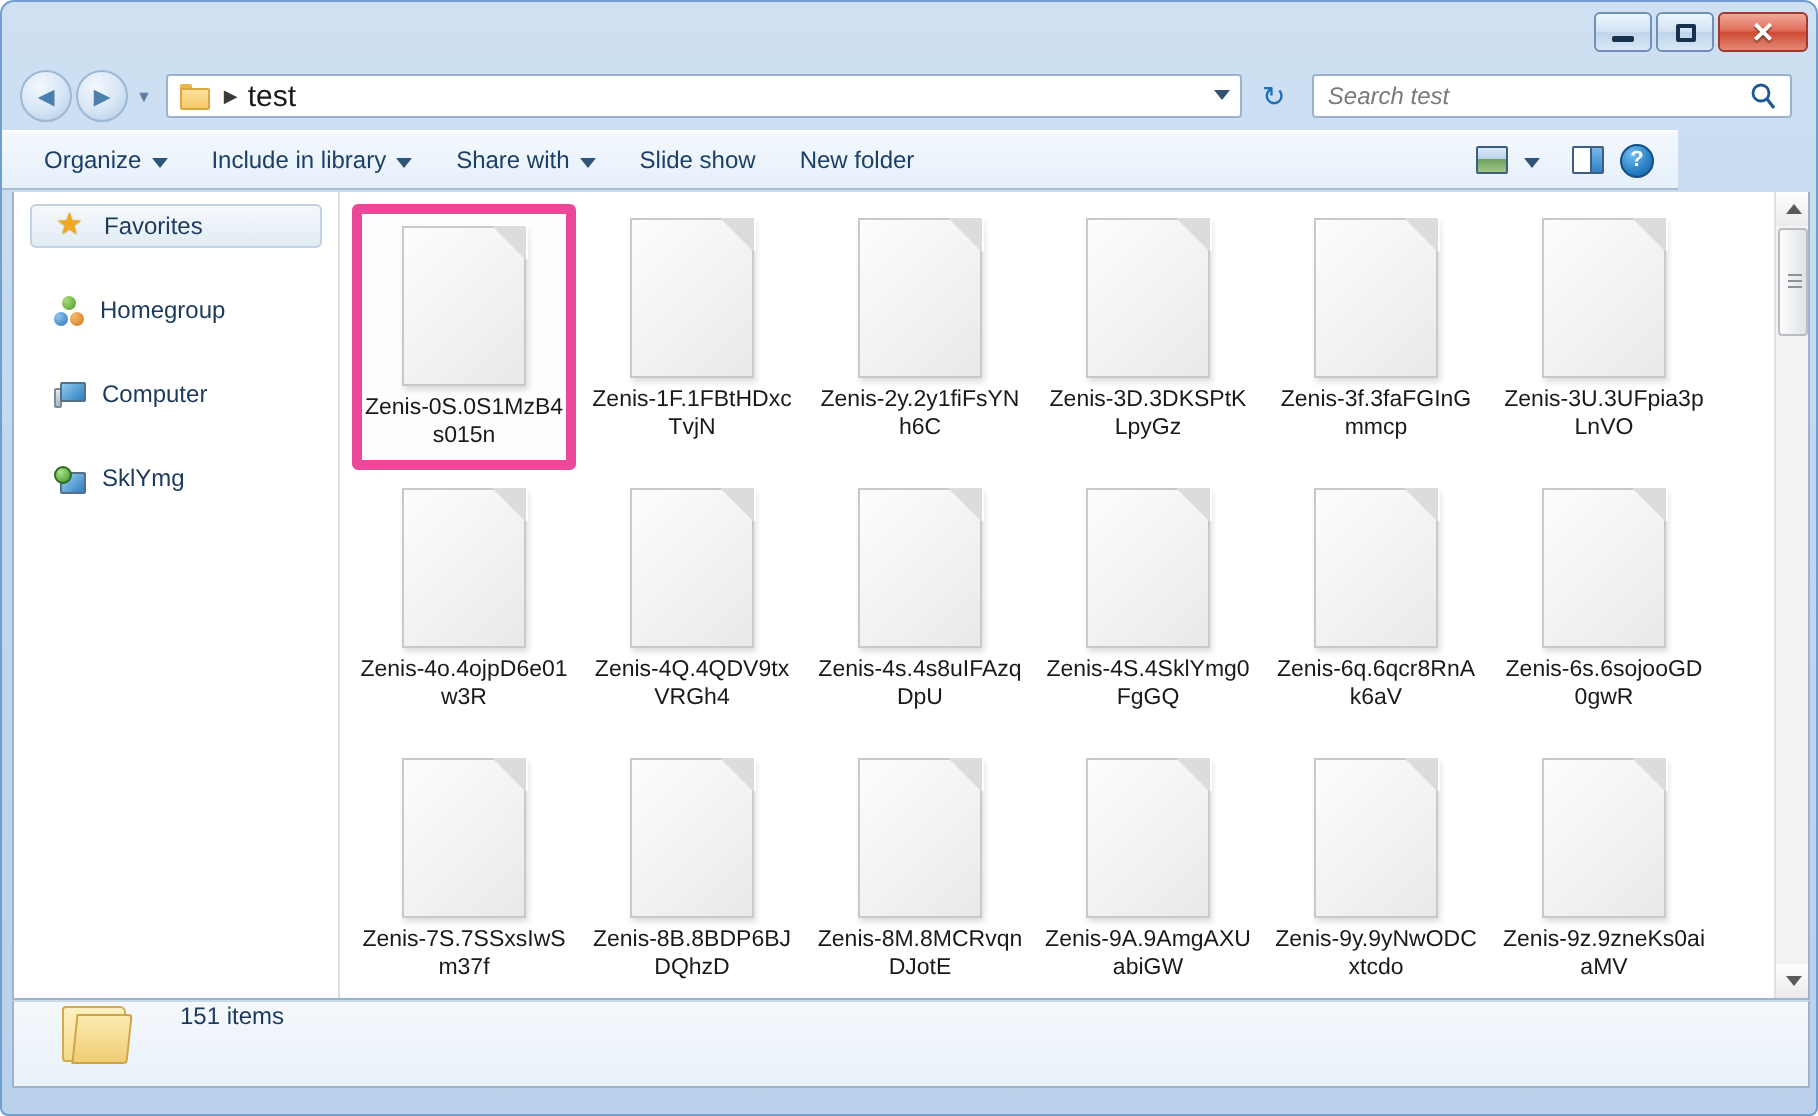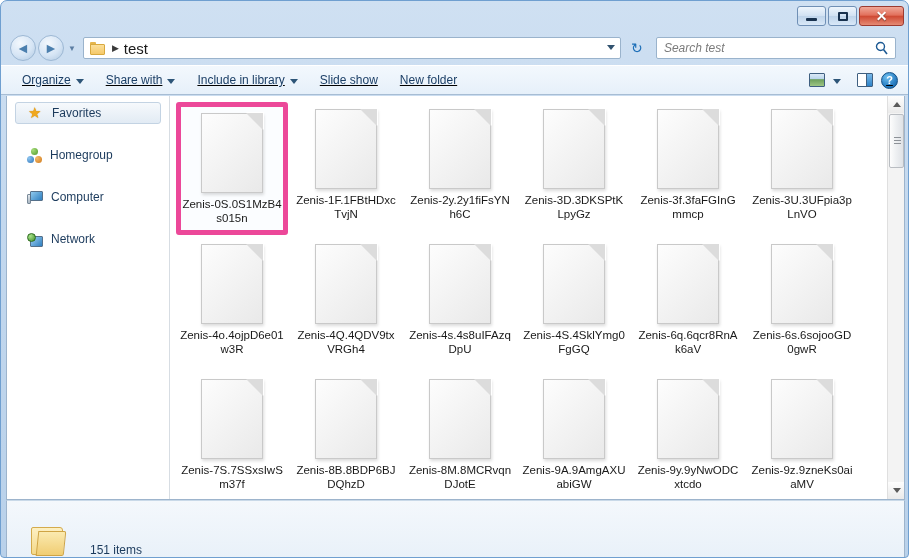--- a/index.html
+++ b/index.html
@@ -175,27 +175,26 @@
     position: absolute;
     right: 7px; top: 3px;
     width: 13px; height: 15px;
     cursor: pointer;
   }
 
   
   .toolbar {
     position: absolute;
     left: 0; top: 64px;
-    width: 909px; height: 30px;
+    width: 838px; height: 30px;
     display: flex;
     align-items: center;
     background: linear-gradient(to bottom, #f3f8fd 0%, #e6f0fa 100%);
     border-top: 1px solid #ffffff;
     border-bottom: 1px solid #a7bdd4;
-    text-decoration: underline;
   }
   .tb-item {
     display: flex;
     align-items: center;
     gap: 5px;
     height: 24px;
     padding: 0 9px;
     margin-left: 4px;
     font-size: 12px;
     color: #1c3f66;
@@ -484,26 +483,26 @@
     display: block;
     height: 1px;
     background: #8d9298;
     margin-bottom: 2px;
   }
 
   
   .statusbar {
     position: absolute;
     left: 5px; top: 499px;
-    width: 899px; height: 58px;
+    width: 899px; height: 44px;
     background: linear-gradient(to bottom, #f4f8fc 0%, #e9f1f9 100%);
     border: 1px solid #9db4cc;
     border-top: 1px solid #c9d9e8;
     display: flex;
-    align-items: flex-end;
+    align-items: flex-start;
   }
   .status-folder {
     position: relative;
     width: 38px; height: 32px;
     margin-left: 22px;
     flex-shrink: 0;
   }
   .status-folder .back {
     position: absolute;
     left: 2px; top: 2px;
@@ -579,25 +578,25 @@
       </svg>
     </div>
   </div>
 
   <div class="toolbar">
     <div class="tb-item">
       <span>Organize</span>
       <span class="tb-caret"></span>
     </div>
     <div class="tb-item">
+      <span>Include in library</span>
+      <span class="tb-caret"></span>
+    </div>
+    <div class="tb-item">
       <span>Share with</span>
-      <span class="tb-caret"></span>
-    </div>
-    <div class="tb-item">
-      <span>Include in library</span>
       <span class="tb-caret"></span>
     </div>
     <div class="tb-item">
       <span>Slide show</span>
     </div>
     <div class="tb-item">
       <span>New folder</span>
     </div>
 
     <div class="tb-right">
@@ -635,21 +634,21 @@
           <span class="base"></span>
             <span class="mon"></span>
         </span>
         <span class="nav-label">Computer</span>
       </div>
       <div class="nav-item">
         <span class="ic ic-net">
           <span class="mon2"></span>
             <span class="globe"></span>
         </span>
-        <span class="nav-label">Network</span>
+        <span class="nav-label">SklYmg</span>
       </div>
     </div>
 
     <div class="filepane">
       <div class="grid" id="file-grid">
           <div class="tile selected">
             <div class="doc-icon">
               <div class="page"></div>
               <div class="cutmask"></div>
               <div class="fold"></div>

